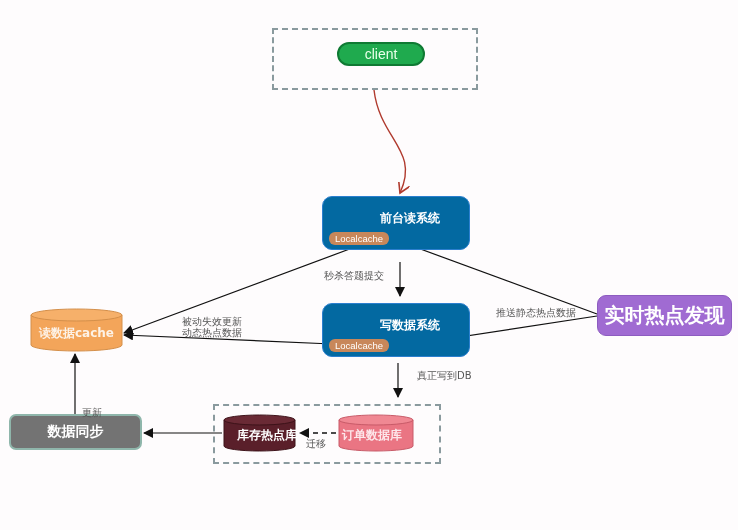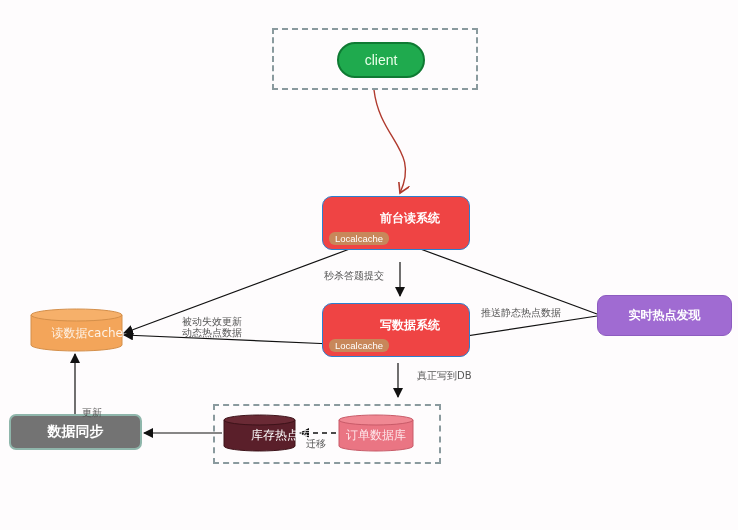--- a/index.html
+++ b/index.html
@@ -7,44 +7,44 @@
     width:738px; height:530px; background:#fefcfd; position:relative; overflow:hidden;
     font-family:"DejaVu Sans", sans-serif;
   }
   .abs { position:absolute; }
   .dash-frame { position:absolute; border:2px dashed #8a9a9e; box-sizing:border-box; }
   .pill {
     position:absolute; box-sizing:border-box; display:flex; align-items:center; justify-content:center;
     color:#fff; font-weight:bold;
   }
   .client {
-    left:337px; top:42px; width:88px; height:36px; border-radius:18px;
+    left:337px; top:42px; width:88px; height:24px; border-radius:18px;
     background:#1faa4e; border:2px solid #0f7a33; font-weight:normal; font-size:14px;
     font-family:"Liberation Sans", sans-serif; color:#e9ffe9;
   }
   .sys {
-    left:322px; width:148px; height:54px; border-radius:10px; background:#ef4444;
+    left:322px; width:148px; height:54px; border-radius:10px; background:#0369a1;
     border:1px solid #2b7fcf; font-size:12px; padding-bottom:10px;padding-left:28px;
   }
   .lc {
     position:absolute; left:6px; bottom:4px; background:#c8875a; color:#fff;
     font-size:9.5px; font-weight:normal; padding:1px 6px; border-radius:6px;
     font-family:"Liberation Sans", sans-serif;
   }
   .purple {
     left:597px; top:295px; width:135px; height:41px; border-radius:9px;
-    background:#a06bd2; border:1px solid #8d5cc0; font-size:12px;
+    background:#a06bd2; border:1px solid #8d5cc0; font-size:20px;
   }
   .sync {
     left:9px; top:414px; width:133px; height:36px; border-radius:7px;
     background:#737373; border:2px solid #8fb6ab; font-size:14px;
   }
   .cyl {
-    position:absolute; display:flex; align-items:center; justify-content:flex-end;
-    color:#fff; font-weight:normal; box-sizing:border-box;
+    position:absolute; display:flex; align-items:center; justify-content:center;
+    color:#fff; font-weight:bold; box-sizing:border-box;
   }
   .lbl { position:absolute; font-size:10px; color:#555; white-space:nowrap; line-height:12px;text-align:right; }
   svg.wires { position:absolute; left:0; top:0; }
 </style>
 </head>
 <body>
 
 <div class="dash-frame" style="left:272px;top:28px;width:206px;height:62px;"></div>
 <div class="dash-frame" style="left:213px;top:404px;width:228px;height:60px;"></div>
 
@@ -111,16 +111,16 @@
   <svg class="abs" width="76" height="38" style="left:0;top:0;">
     <path d="M1,6 L1,32 A37,5 0 0 0 75,32 L75,6" fill="#ea7583" stroke="#c85a68"></path>
     <ellipse cx="38" cy="6" rx="37" ry="5" fill="#f08893" stroke="#c85a68"></ellipse>
   </svg>
   <span style="position:relative;font-size:12px;top:2px;color:#fde6ea;">订单数据库</span>
 </div>
 
 <div class="lbl" style="left:324px;top:270px;">秒杀答题提交</div>
 <div class="lbl" style="left:182px;top:316px;">被动失效更新</div>
 <div class="lbl" style="left:182px;top:327px;">动态热点数据</div>
-<div class="lbl" style="left:481px;top:307px;">推送静态热点数据</div>
+<div class="lbl" style="left:496px;top:307px;">推送静态热点数据</div>
 <div class="lbl" style="left:417px;top:370px;">真正写到DB</div>
 <div class="lbl" style="left:306px;top:438px;">迁移</div>
 <div class="lbl" style="left:82px;top:407px;">更新</div>
 
 </body></html>

